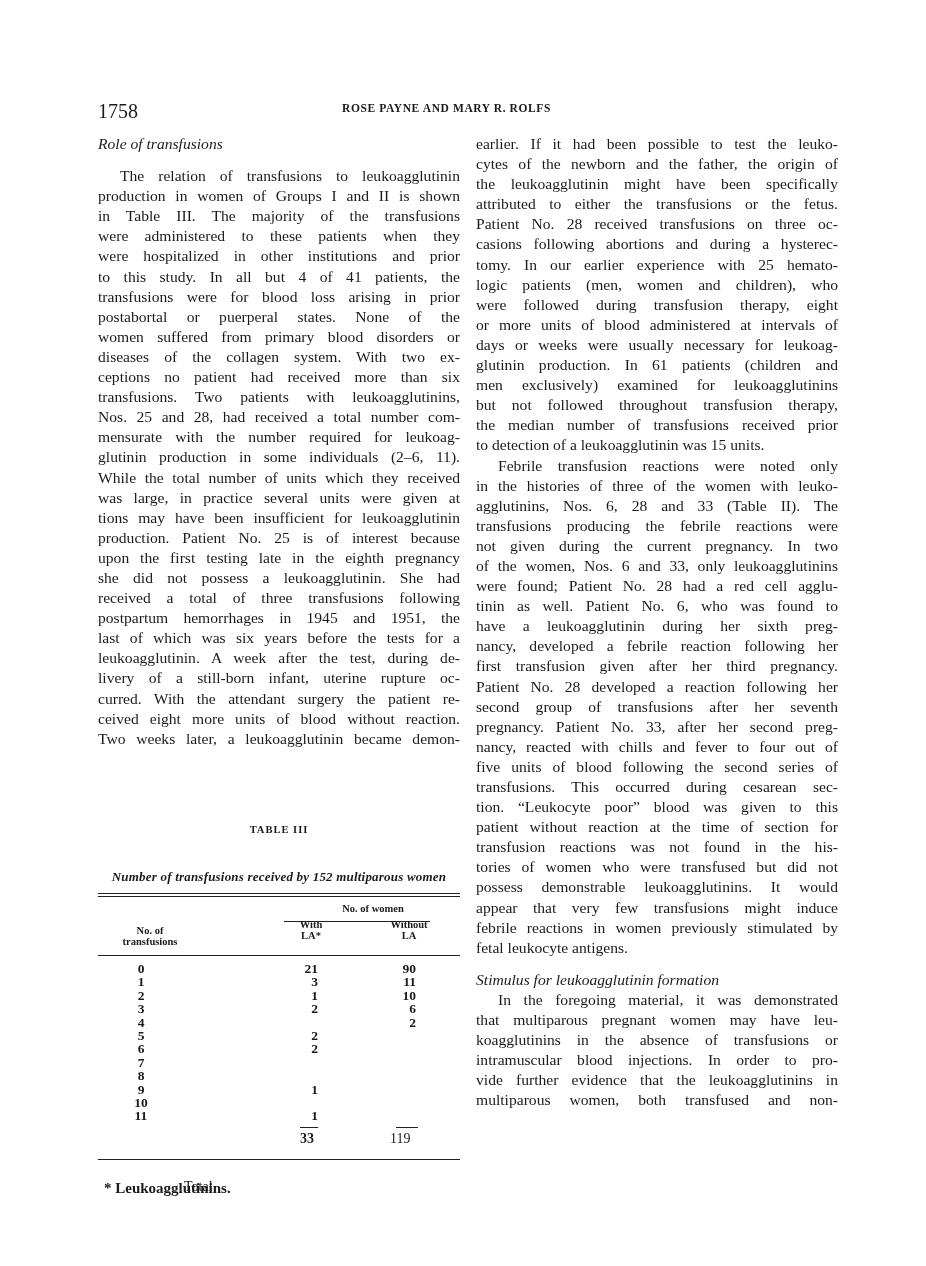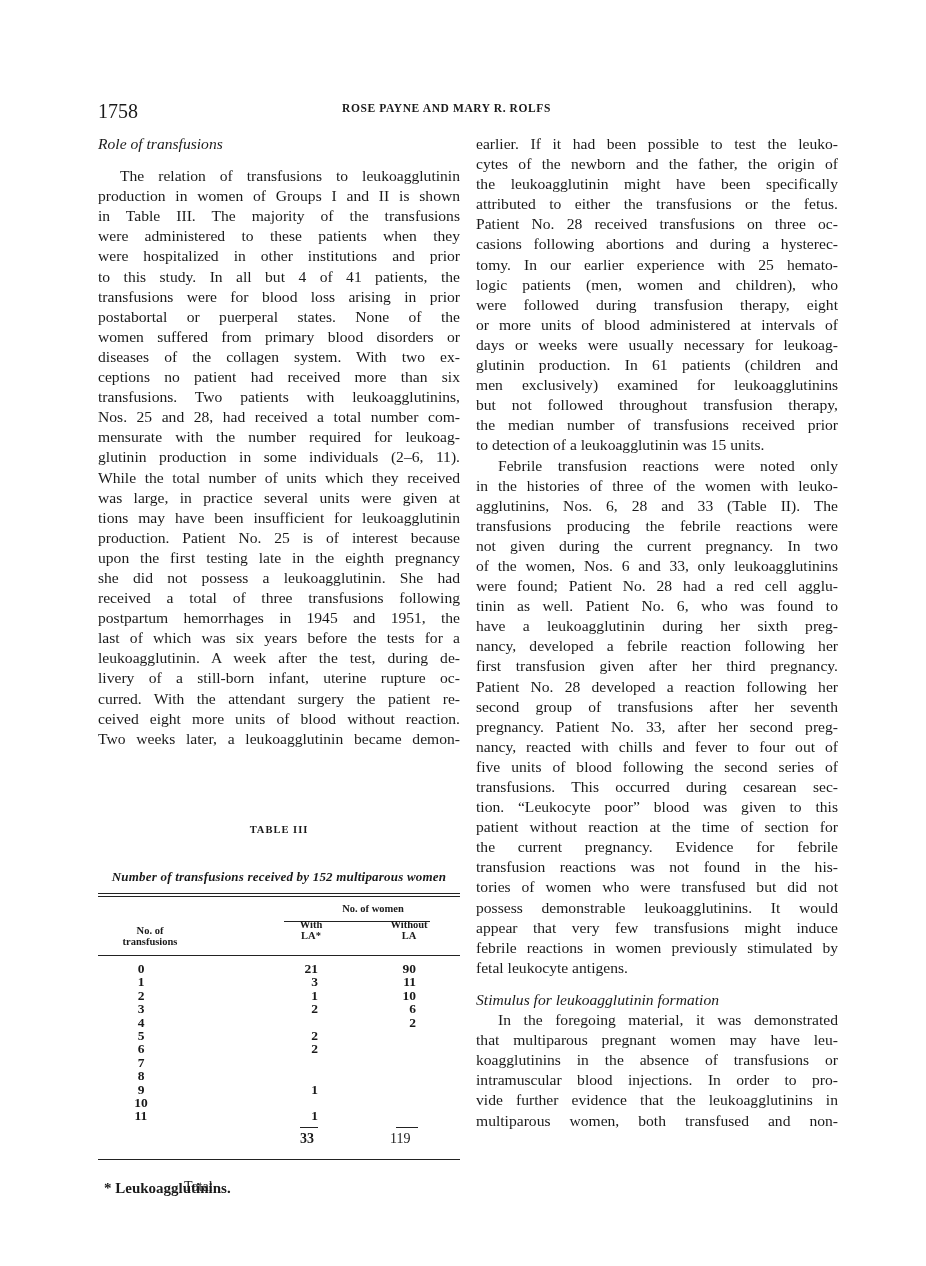--- a/index.html
+++ b/index.html
@@ -217,21 +217,20 @@
       <span class="line">nancy, developed a febrile reaction following her</span>
       <span class="line">first transfusion given after her third pregnancy.</span>
       <span class="line">Patient No. 28 developed a reaction following her</span>
       <span class="line">second group of transfusions after her seventh</span>
       <span class="line">pregnancy.  Patient No. 33, after her second preg-</span>
       <span class="line">nancy, reacted with chills and fever to four out of</span>
       <span class="line">five units of blood following the second series of</span>
       <span class="line">transfusions.  This occurred during cesarean sec-</span>
       <span class="line">tion.  “Leukocyte poor” blood was given to this</span>
       <span class="line">patient without reaction at the time of section for</span>
-      <span class="line">the current pregnancy.  Evidence for febrile</span>
       <span class="line">transfusion reactions was not found in the his-</span>
       <span class="line">tories of women who were transfused but did not</span>
       <span class="line">possess demonstrable leukoagglutinins.  It would</span>
       <span class="line">appear that very few transfusions might induce</span>
       <span class="line">febrile reactions in women previously stimulated by</span>
       <span class="line last">fetal leukocyte antigens.</span>
     </div>
   <div class="gap"></div>
   <span class="section-heading">Stimulus for leukoagglutinin formation</span>
   <div id="right-p3">

